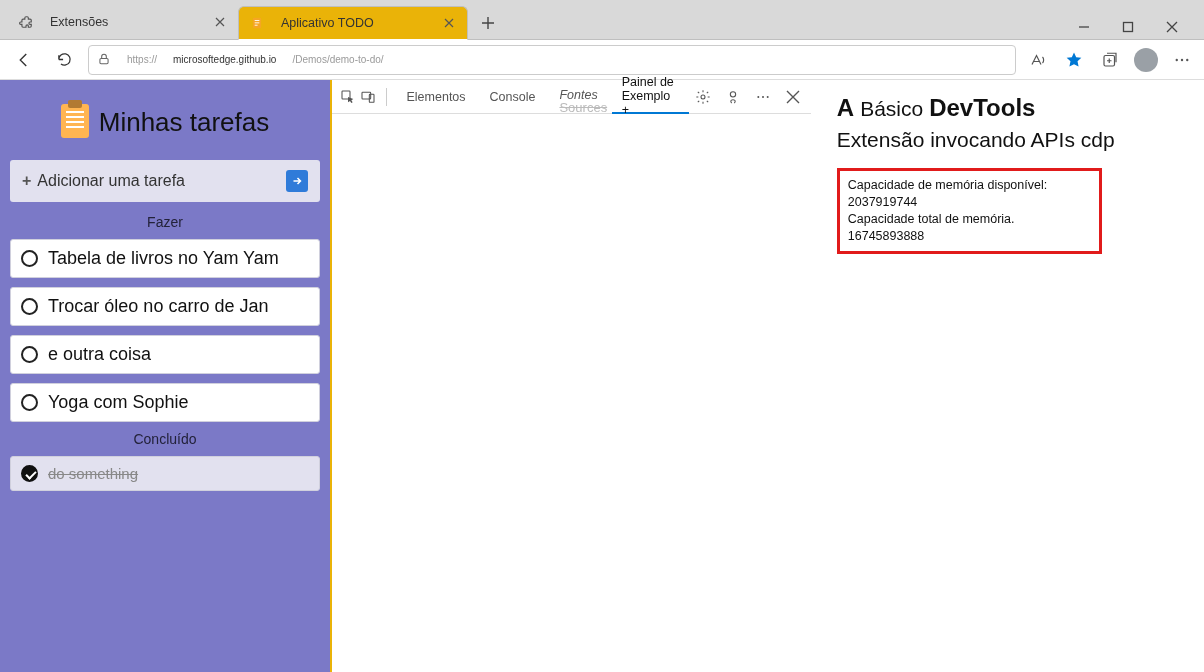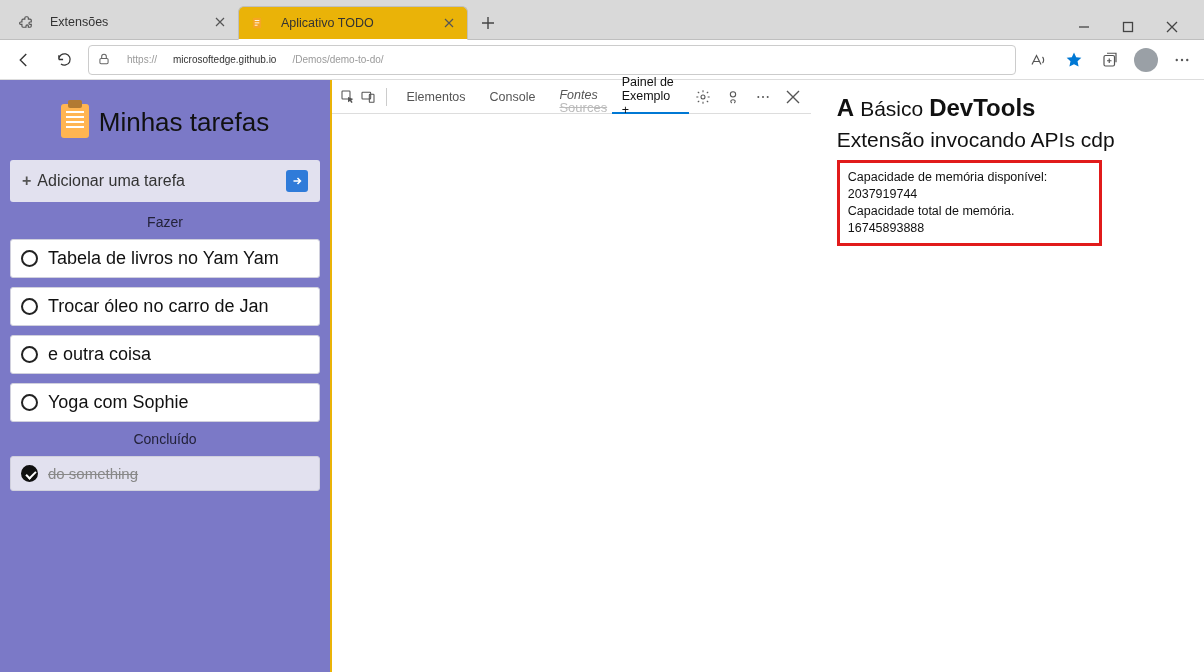--- a/index.html
+++ b/index.html
@@ -52,21 +52,21 @@
   
   .dt-toolbar { display:flex; align-items:center; height:34px; border-bottom:1px solid #ddd; padding:0 8px; gap:4px; font-size:12.5px; color:#333; }
   .dt-tab { padding:0 10px; height:34px; display:flex; align-items:center; cursor:pointer; color:#555; }
   .dt-tab.active { color:#111; border-bottom:2px solid #0078d4; }
   .dt-toolbar-icons { margin-left:auto; display:flex; gap:10px; align-items:center; color:#555; }
   .dt-ic { width:20px; height:20px; display:flex; align-items:center; justify-content:center; }
   .dt-body { padding: 14px 18px; }
   .dt-heading { font-size:21px; color:#111; display:flex; align-items:baseline; gap:6px; flex-wrap:wrap; }
   .dt-heading .bold { font-weight:700; }
   .dt-heading .big { font-size:24px; }
-  .memory-box { border:3px solid #e11b1b; margin-top:8px; padding:6px 8px; width:265px; font-size:12.5px; color:#111; line-height:1.35; }
+  .memory-box { border:3px solid #e11b1b; margin-top:16px; padding:6px 8px; width:265px; font-size:12.5px; color:#111; line-height:1.35; }
 </style>
 </head>
 <body>
 
 <div class="titlebar">
   <div class="tabs-area">
     <div class="tab inactive">
       <span class="tab-icon">
         <svg width="14" height="14" viewBox="0 0 24 24" fill="none" stroke="#555" stroke-width="2">
             <path d="M14 3a2 2 0 0 1 2 2v2h3a2 2 0 0 1 2 2v3h-2a2 2 0 0 0 0 4h2v3a2 2 0 0 1-2 2h-3v-2a2 2 0 0 0-4 0v2H7a2 2 0 0 1-2-2v-3H3a2 2 0 0 1 0-4h2V9a2 2 0 0 1 2-2h3V5a2 2 0 0 1 2-2z"></path>

